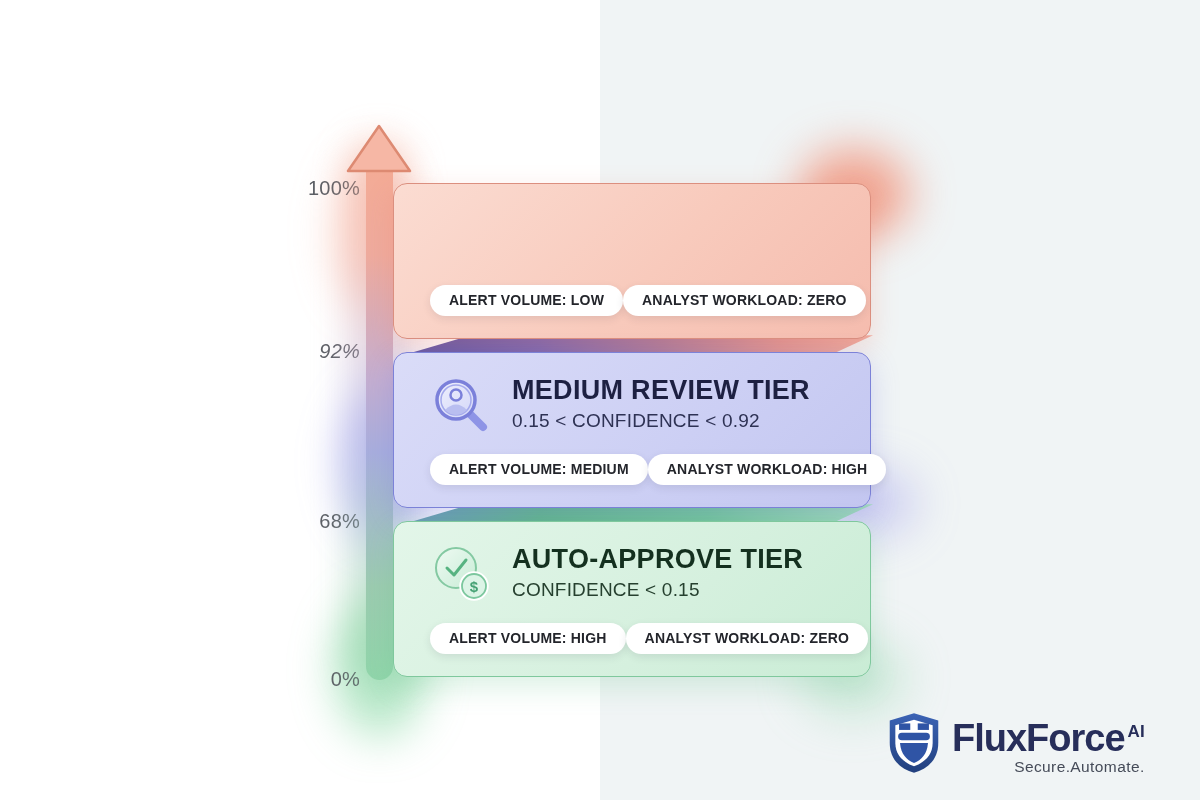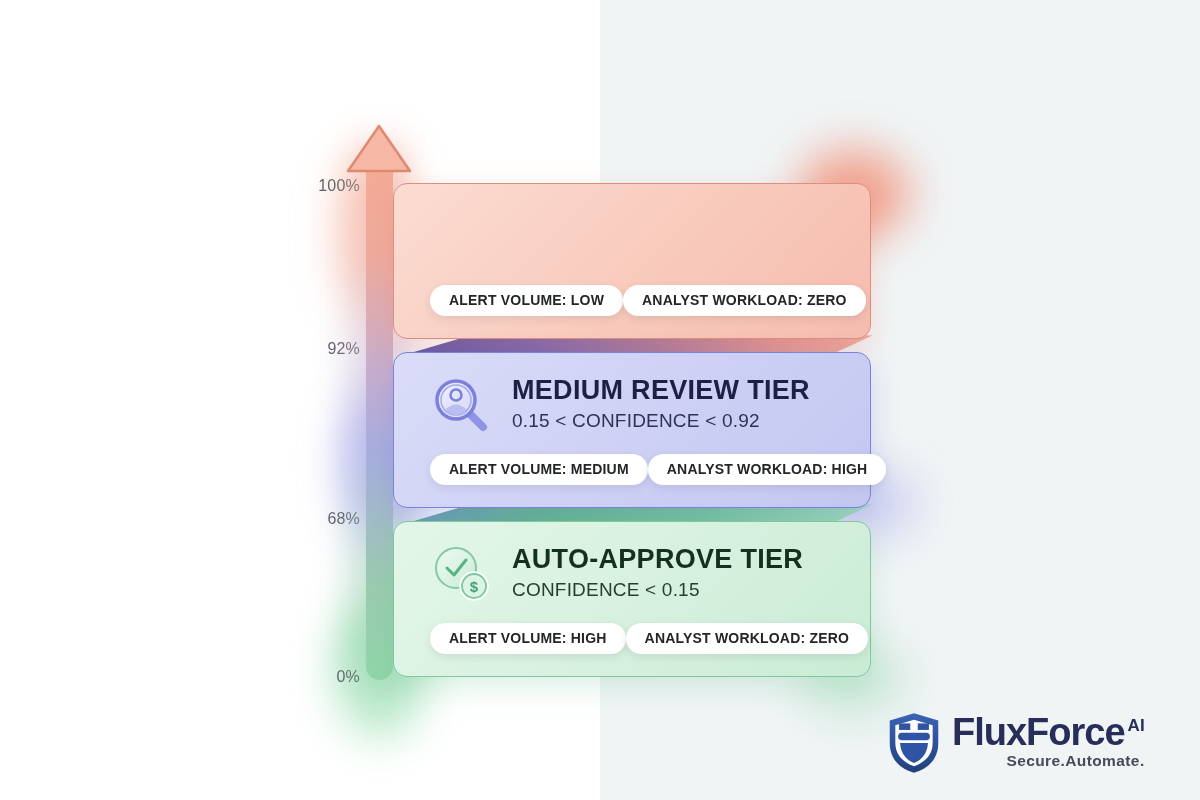--- a/index.html
+++ b/index.html
@@ -3,23 +3,23 @@
 <meta charset="utf-8">
 <style>
   * { margin:0; padding:0; box-sizing:border-box; }
   html,body { width:1200px; height:800px; }
   body { font-family:"Liberation Sans", sans-serif; background:#ffffff; }
 
   .stage { position:relative; width:1200px; height:800px; overflow:hidden; background:#ffffff; }
   .bg-right { position:absolute; left:600px; top:0; width:600px; height:800px; background:#f0f4f5; }
 
   
-  .tick { position:absolute; width:62px; text-align:right; font-size:16px; color:#5b5e64; letter-spacing:.2px; }
+  .tick { position:absolute; width:62px; text-align:right; font-size:20px; color:#5b5e64; letter-spacing:.2px; }
   .tick-100 { left:298px; top:177px; }
-  .tick-92  { left:298px; top:340px; }
+  .tick-92  { left:298px; top:340px;font-style:italic; }
   .tick-15  { left:298px; top:510px; }
   .tick-0   { left:298px; top:668px; }
 
   .arrow-glow { position:absolute; left:350px; top:140px; width:58px; height:548px; border-radius:29px;
     background:linear-gradient(180deg,#f3a892 0%,#eda99c 20%,#b9aed6 45%,#a6aede 56%,#92cfa6 85%,#8fd4a9 100%);
     filter:blur(18px); opacity:.55; }
   .arrow-shaft { position:absolute; left:366px; top:162px; width:27px; height:518px;
     border-radius:4px 4px 14px 14px;
     background:linear-gradient(180deg,#f4ab95 0%,#eeab9e 18%,#c4aed0 42%,#a8aedd 56%,#9ccbb0 82%,#90d5aa 100%); }
   .arrow-head { position:absolute; left:345px; top:123px; width:68px; height:52px; }
@@ -59,26 +59,26 @@
   .card-red    .tier-title { color:#331f1a; }  .card-red    .tier-sub { color:#3f2d27; }
   .card-purple .tier-title { color:#1d2042; }  .card-purple .tier-sub { color:#2e3254; }
   .card-green  .tier-title { color:#14301f; }  .card-green  .tier-sub { color:#26402f; }
 
   .pill-row { position:absolute; left:36px; bottom:22px; display:flex; gap:0; }
   .pill { height:31px; line-height:31px; padding:0 19px; border-radius:17px; background:#ffffff;
           font-size:14px; font-weight:700; letter-spacing:.2px; color:#23252b; white-space:nowrap;
           box-shadow:0 3px 8px rgba(40,40,60,.10); }
 
   
-  .logo { position:absolute; left:886px; top:706px; display:flex; align-items:center; }
+  .logo { position:absolute; left:886px; top:706px; display:flex; align-items:flex-end; }
   .logo-shield { width:56px; height:66px; margin-right:10px; margin-top:4px; }
   .logo-text { display:flex; flex-direction:column; align-items:flex-end; }
   .brand-line { font-size:38px; font-weight:800; color:#272e5a; letter-spacing:-1px; line-height:1.1; }
   .brand-sup { font-size:17px; font-weight:800; color:#272e5a; position:relative; top:-14px; margin-left:3px; letter-spacing:0; }
-  .tagline { font-size:15.5px; font-weight:700; color:#454b58; letter-spacing:.4px; margin-top:-2px;margin-left:20px; }
+  .tagline { font-size:15.5px; font-weight:400; color:#454b58; letter-spacing:.4px; margin-top:-2px;margin-left:20px; }
 </style>
 </head>
 <body>
 
 <div class="stage">
   <div class="bg-right"></div>
 
   <div class="blob blob-red-tr"></div>
   <div class="blob blob-red-l"></div>
   <div class="blob blob-purple-l"></div>

